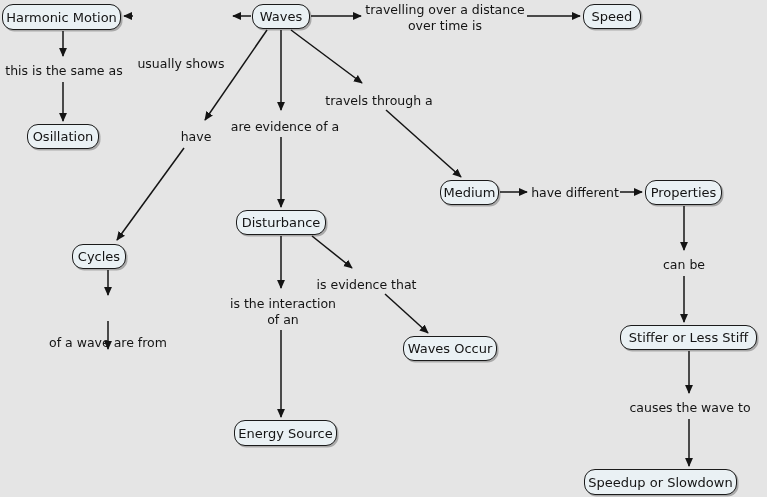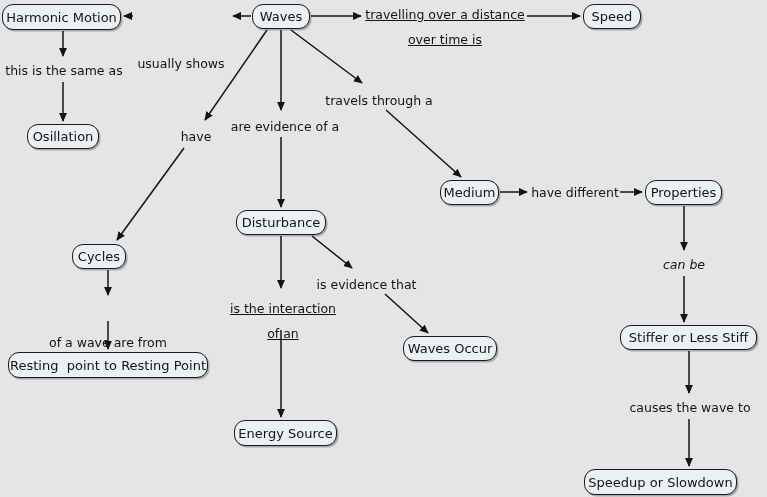--- a/index.html
+++ b/index.html
@@ -41,21 +41,21 @@
   }
   .link-label {
     position: absolute;
     color: #141414;
     font-size: 12.5px;
     line-height: 15px;
     white-space: pre;
     text-align: center;
     background: transparent;
   }
-  .link-label.multiline { line-height: 25px; text-decoration: underline; }
+  .link-label.multiline { line-height: 16px; }
 </style>
 </head>
 <body>
 
 <div id="canvas">
 
   <svg id="edge-layer" width="767" height="497" viewBox="0 0 767 497" xmlns="http://www.w3.org/2000/svg">
     <defs>
       <marker id="arrow" viewBox="0 0 10 10" refX="9" refY="5" markerWidth="6" markerHeight="6" orient="auto-start-reverse">
         <path d="M 0 0.6 L 10 5 L 0 9.4 z" fill="#141414"></path>
@@ -124,42 +124,41 @@
   <div class="node" style="left:645px; top:180px; width:77px; height:25px;">Properties</div>
 
   <div class="node" style="left:236px; top:210px; width:90px; height:25px;">Disturbance</div>
 
   <div class="node" style="left:72px;  top:244px; width:54px; height:25px;">Cycles</div>
 
   <div class="node" style="left:620px; top:325px; width:137px; height:25px;">Stiffer or Less Stiff</div>
 
   <div class="node" style="left:403px; top:336px; width:94px; height:25px;">Waves Occur</div>
 
-  <div class="node" style="left:8px;   top:352px; width:200px; height:26px;">Resting  point to Resting Point</div>
 
   <div class="node" style="left:234px; top:420px; width:103px; height:26px;">Energy Source</div>
 
   <div class="node" style="left:584px; top:469px; width:153px; height:26px;">Speedup or Slowdown</div>
 
   <div class="link-label" style="left:137px; top:9px;  width:88px;margin-top:47px;">usually shows</div>
 
   <div class="link-label multiline" style="left:365px; top:2px; width:160px;">travelling over a distance
 over time is</div>
 
   <div class="link-label" style="left:5px;   top:63px; width:118px;">this is the same as</div>
 
   <div class="link-label" style="left:324px; top:93px; width:110px;">travels through a</div>
 
   <div class="link-label" style="left:230px; top:119px; width:110px;">are evidence of a</div>
 
   <div class="link-label" style="left:180px; top:129px; width:32px;">have</div>
 
   <div class="link-label" style="left:531px; top:185px; width:88px;">have different</div>
 
-  <div class="link-label" style="left:662px; top:257px; width:44px;font-style:italic;">can be</div>
+  <div class="link-label" style="left:662px; top:257px; width:44px;">can be</div>
 
   <div class="link-label" style="left:316px; top:277px; width:101px;">is evidence that</div>
 
   <div class="link-label multiline" style="left:228px; top:296px; width:110px;">is the interaction
 of an</div>
 
   <div class="link-label" style="left:48px;  top:303px; width:120px;margin-top:32px;">of a wave are from</div>
 
   <div class="link-label" style="left:629px; top:400px; width:122px;">causes the wave to</div>
 

